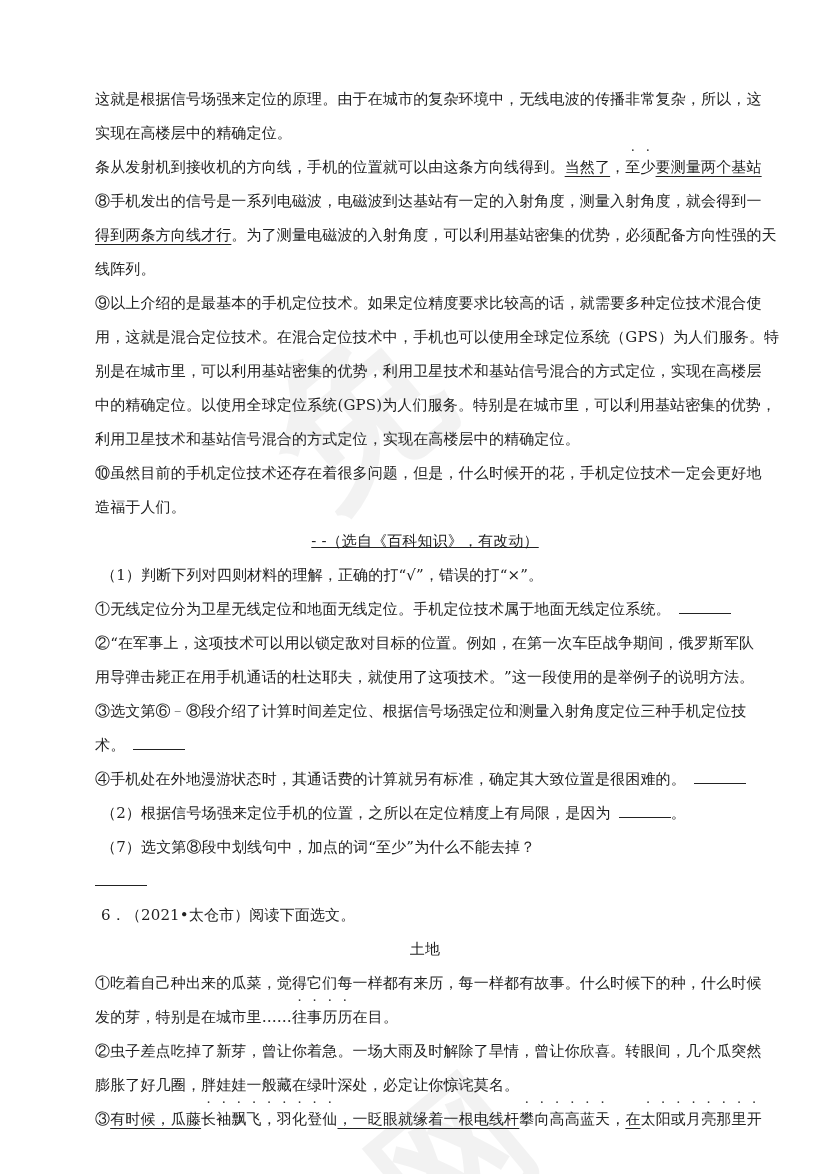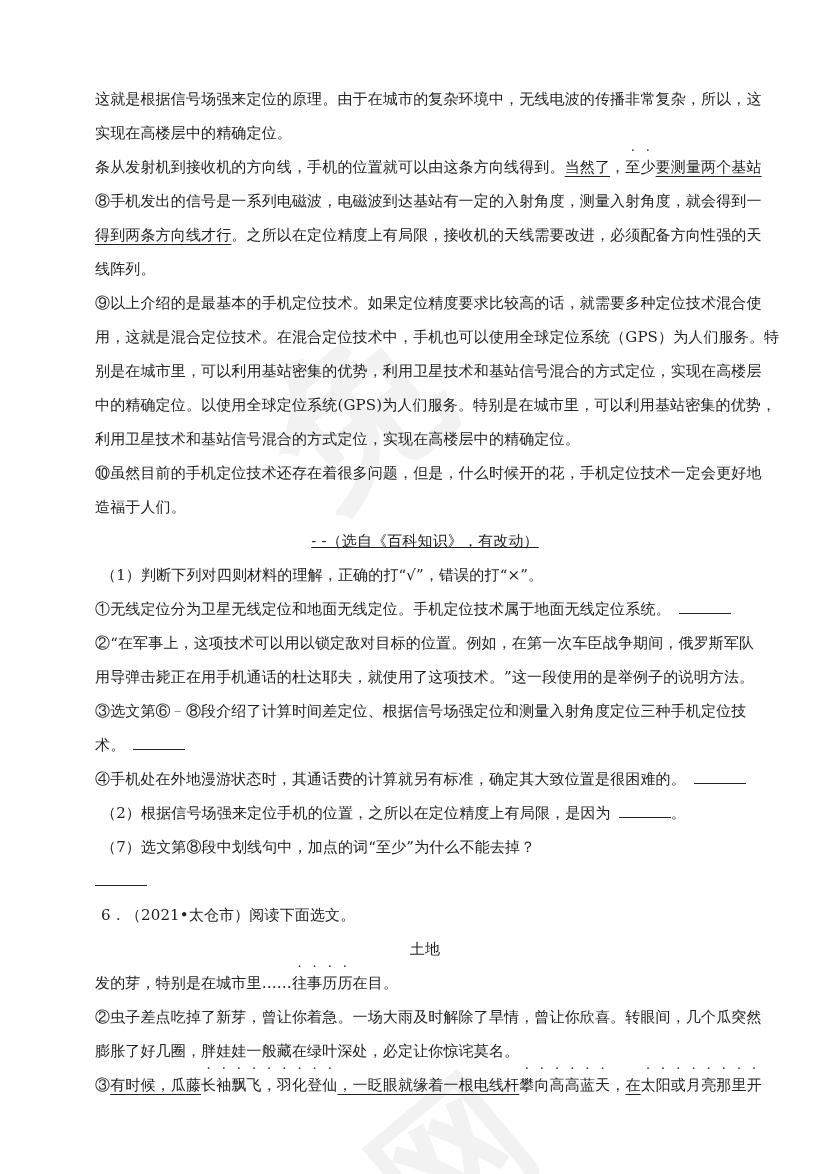--- a/index.html
+++ b/index.html
@@ -31,21 +31,21 @@
   <div class="content">
 
     <div class="line">这就是根据信号场强来定位的原理。由于在城市的复杂环境中，无线电波的传播非常复杂，所以，这</div>
     <div class="line">实现在高楼层中的精确定位。</div>
 
     <div class="line">
       <span>条从发射机到接收机的方向线，手机的位置就可以由这条方向线得到。</span><span class="u">当然了</span><span>，</span><span class="dot">至</span><span class="dot">少</span><span class="u">要测量两个基站</span>
     </div>
     <div class="line">⑧手机发出的信号是一系列电磁波，电磁波到达基站有一定的入射角度，测量入射角度，就会得到一</div>
     <div class="line">
-      <span class="u">得到两条方向线才行</span><span>。之所以在定位精度上有局限，接收机的天线需要改进，必须配备方向性强的天</span>
+      <span class="u">得到两条方向线才行</span><span>。为了测量电磁波的入射角度，可以利用基站密集的优势，必须配备方向性强的天</span>
     </div>
     <div class="line">线阵列。</div>
 
     <div class="line">⑨以上介绍的是最基本的手机定位技术。如果定位精度要求比较高的话，就需要多种定位技术混合使</div>
     <div class="line">用，这就是混合定位技术。在混合定位技术中，手机也可以使用全球定位系统（GPS）为人们服务。特</div>
     <div class="line">别是在城市里，可以利用基站密集的优势，利用卫星技术和基站信号混合的方式定位，实现在高楼层</div>
     <div class="line">中的精确定位。以使用全球定位系统(GPS)为人们服务。特别是在城市里，可以利用基站密集的优势，</div>
     <div class="line">利用卫星技术和基站信号混合的方式定位，实现在高楼层中的精确定位。</div>
 
     <div class="line">⑩虽然目前的手机定位技术还存在着很多问题，但是，什么时候开的花，手机定位技术一定会更好地</div>
@@ -68,20 +68,21 @@
     <div class="line ind">
       <span>（2）根据信号场强来定位手机的位置，之所以在定位精度上有局限，是因为</span><span class="blank"></span><span>。</span>
     </div>
     <div class="line ind">（7）选文第⑧段中划线句中，加点的词“至少”为什么不能去掉？</div>
     <div class="line">
       <span class="blank" style="margin-left:0"></span>
     </div>
 
     <div class="line ind">6．（2021•太仓市）阅读下面选文。</div>
     <div class="line center">土地</div>
+    <div class="line">①吃着自己种出来的瓜菜，觉得它们每一样都有来历，每一样都有故事。什么时候下的种，什么时候</div>
     <div class="line">
       <span>发的芽，特别是在城市里……</span><span class="dot">往</span><span class="dot">事</span><span class="dot">历</span><span class="dot">历</span><span>在目。</span>
     </div>
     <div class="line">②虫子差点吃掉了新芽，曾让你着急。一场大雨及时解除了旱情，曾让你欣喜。转眼间，几个瓜突然</div>
     <div class="line">膨胀了好几圈，胖娃娃一般藏在绿叶深处，必定让你惊诧莫名。</div>
     <div class="line">
       <span>③</span><span class="u">有时候，瓜藤</span><span class="dot">长</span><span class="dot">袖</span><span class="dot">飘</span><span class="dot">飞</span><span class="dot">，</span><span class="dot">羽</span><span class="dot">化</span><span class="dot">登</span><span class="dot">仙</span><span class="u">，一眨眼就缘着一根电线杆</span><span class="dot">攀</span><span class="dot">向</span><span class="dot">高</span><span class="dot">高</span><span class="dot">蓝</span><span class="dot">天</span><span>，</span><span class="u">在</span><span class="dot">太</span><span class="dot">阳</span><span class="dot">或</span><span class="dot">月</span><span class="dot">亮</span><span class="dot">那</span><span class="dot">里</span><span class="dot">开</span>
     </div>
   </div>
 </div>

